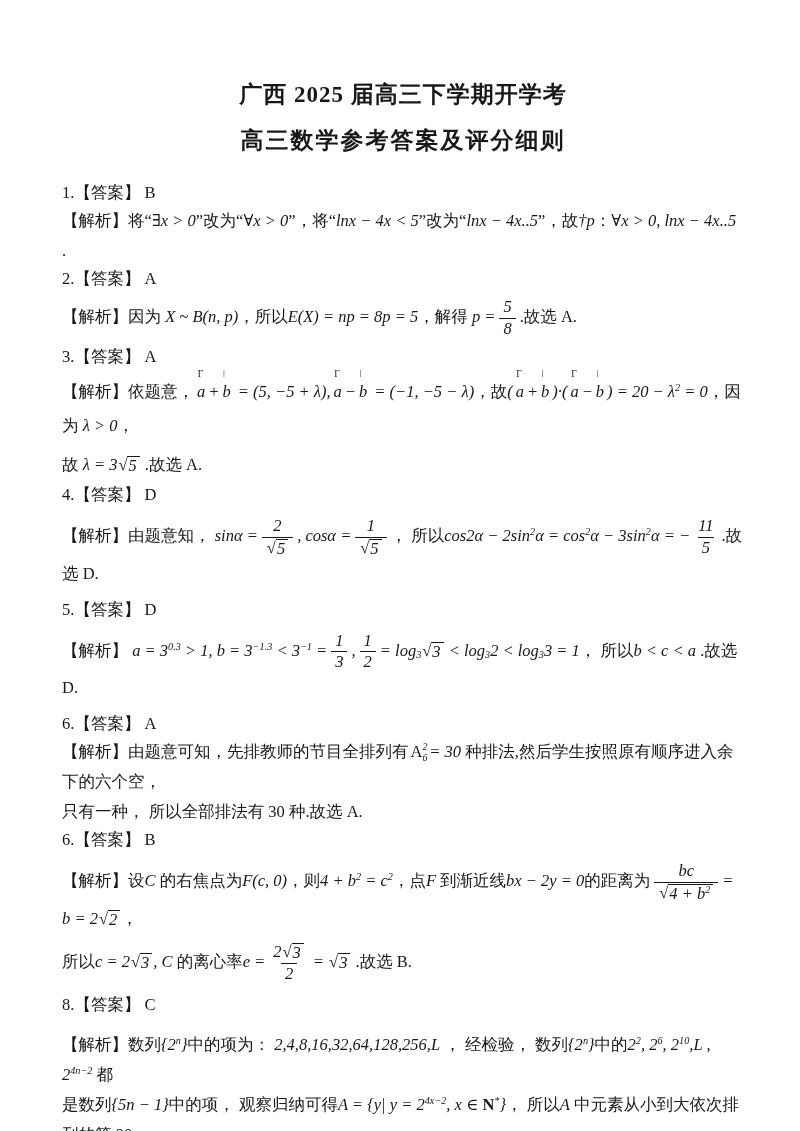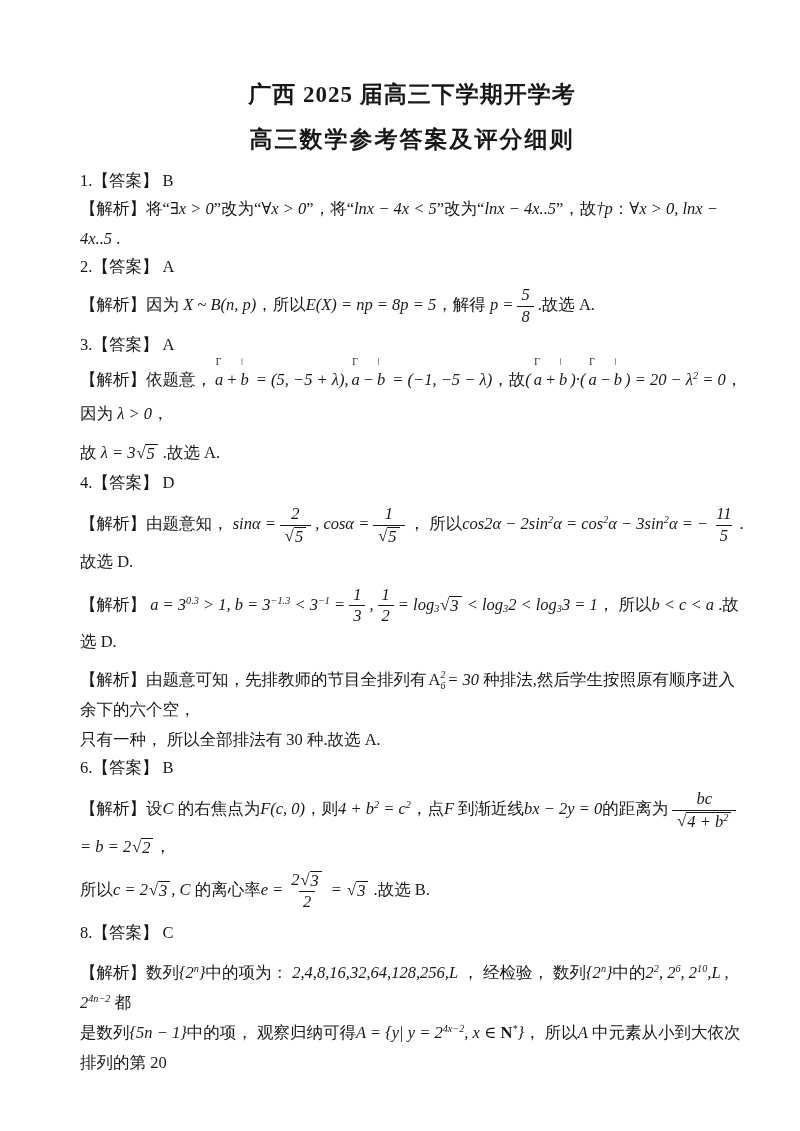--- a/index.html
+++ b/index.html
@@ -1,27 +1,27 @@
 <!DOCTYPE html>
 <html><head>
 <meta charset="utf-8">
 <style>
   html,body{margin:0;padding:0;background:#ffffff;}
   body{width:800px;height:1131px;overflow:hidden;}
   .page{
     box-sizing:border-box;width:800px;height:1131px;
-    padding:80px 56px 0 80px;
+    padding:80px 56px 0 62px;
     font-family:"Liberation Serif","DejaVu Serif",serif;
     color:#181818;font-size:16.5px;
   }
   .title{
     text-align:center;font-weight:bold;font-size:23px;line-height:30px;
     margin:0 0 16px 0;letter-spacing:1px;
   }
-  .title.t2{margin-bottom:12px;letter-spacing:2px;font-family:Liberation Mono, monospace;}
+  .title.t2{margin-bottom:24px;letter-spacing:2px;}
   .head{line-height:26px;}
   .line{line-height:30px;}
   .tall{margin:5px 0;}
   .vtall{line-height:34px;padding-top:5px;}
   .xtall{margin:8px 0;}
   .gap-top{margin-top:2px;}
   .gap-top-sm{margin-top:12px;}
   
   .rt{font-style:normal;}
   .rm{font-style:italic;font-family:"Liberation Serif","DejaVu Serif",serif;}
@@ -89,33 +89,35 @@
               <span class="sign">√</span>
               <span class="rad"><span class="rm">5</span></span>
             </span></span>
         </span><span class="rt">， 所以</span><span class="rm">cos2α − 2sin</span><span class="rsup">2</span><span class="rm">α = cos</span><span class="rsup">2</span><span class="rm">α − 3sin</span><span class="rsup">2</span><span class="rm">α = −</span><span class="rfrac">
           <span class="num"><span class="rm">11</span></span>
           <span class="den"><span class="rm">5</span></span>
         </span><span class="rt">.故选 D.</span></div>
   </div>
 
   <div>
+    <div class="head">5.【答案】 D</div>
     <div class="line tall xtall"><span class="rt">【解析】 </span><span class="rm">a = 3</span><span class="rsup">0.3</span><span class="rm"> &gt; 1, b = 3</span><span class="rsup">−1.3</span><span class="rm"> &lt; 3</span><span class="rsup">−1</span><span class="rm"> =</span><span class="rfrac">
           <span class="num"><span class="rm">1</span></span>
           <span class="den"><span class="rm">3</span></span>
         </span><span class="rm">,</span><span class="rfrac">
           <span class="num"><span class="rm">1</span></span>
           <span class="den"><span class="rm">2</span></span>
         </span><span class="rm">= log</span><span class="rsub">3</span><span class="rsqrt">
           <span class="sign">√</span>
           <span class="rad"><span class="rm">3</span></span>
         </span><span class="rm"> &lt; log</span><span class="rsub">3</span><span class="rm">2 &lt; log</span><span class="rsub">3</span><span class="rm">3 = 1</span><span class="rt">， 所以</span><span class="rm">b &lt; c &lt; a</span><span class="rt"> .故选 D.</span></div>
   </div>
 
   <div>
+    <div class="head">6.【答案】 A</div>
     <div class="line"><span class="rt">【解析】由题意可知，先排教师的节目全排列有</span><span class="rss">
           <span class="base">A</span>
           <span class="stack">
             <span class="ssup">2</span>
             <span class="ssub">6</span>
           </span>
         </span><span class="rm">= 30</span><span class="rt"> 种排法,然后学生按照原有顺序进入余下的六个空，</span></div>
     <div class="line"><span class="rt">只有一种， 所以全部排法有 30 种.故选 A.</span></div>
   </div>
 

